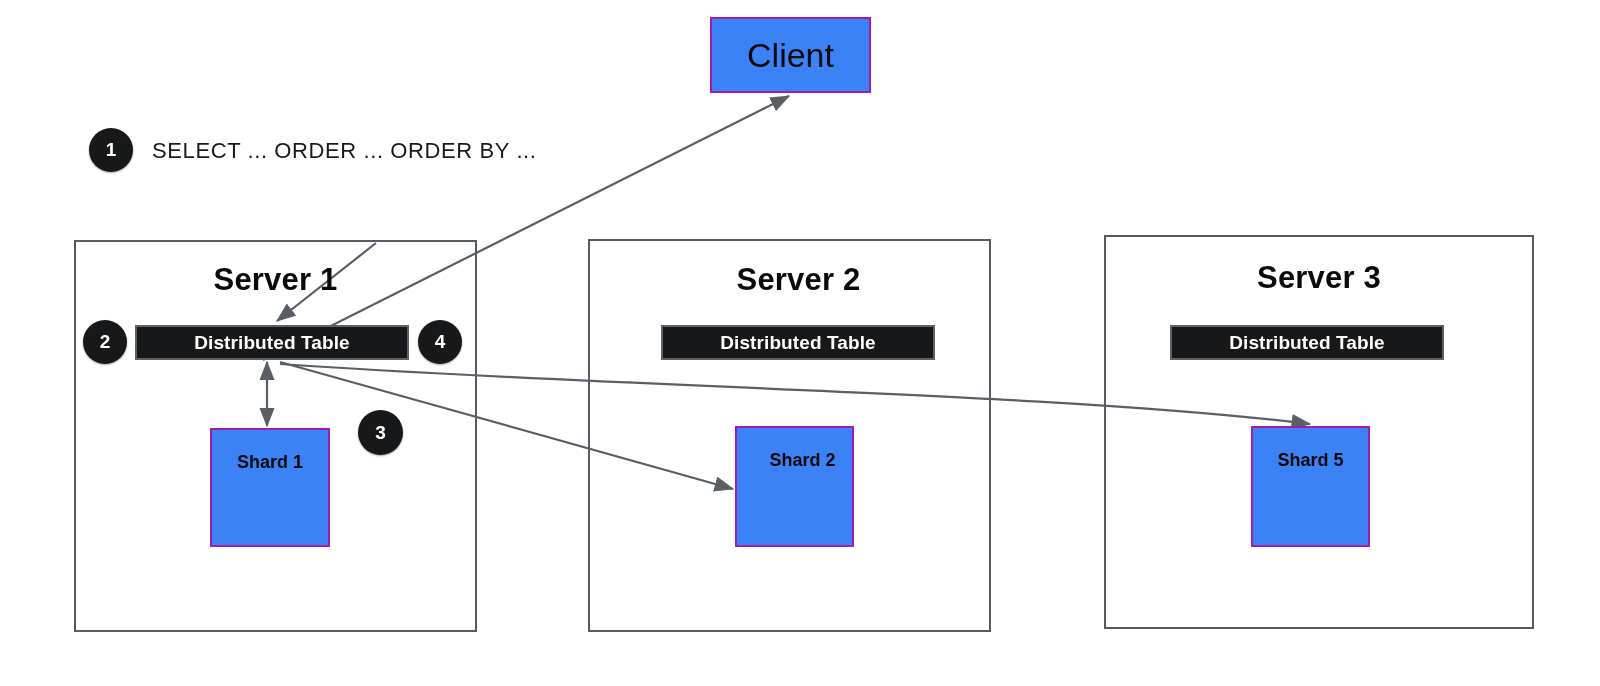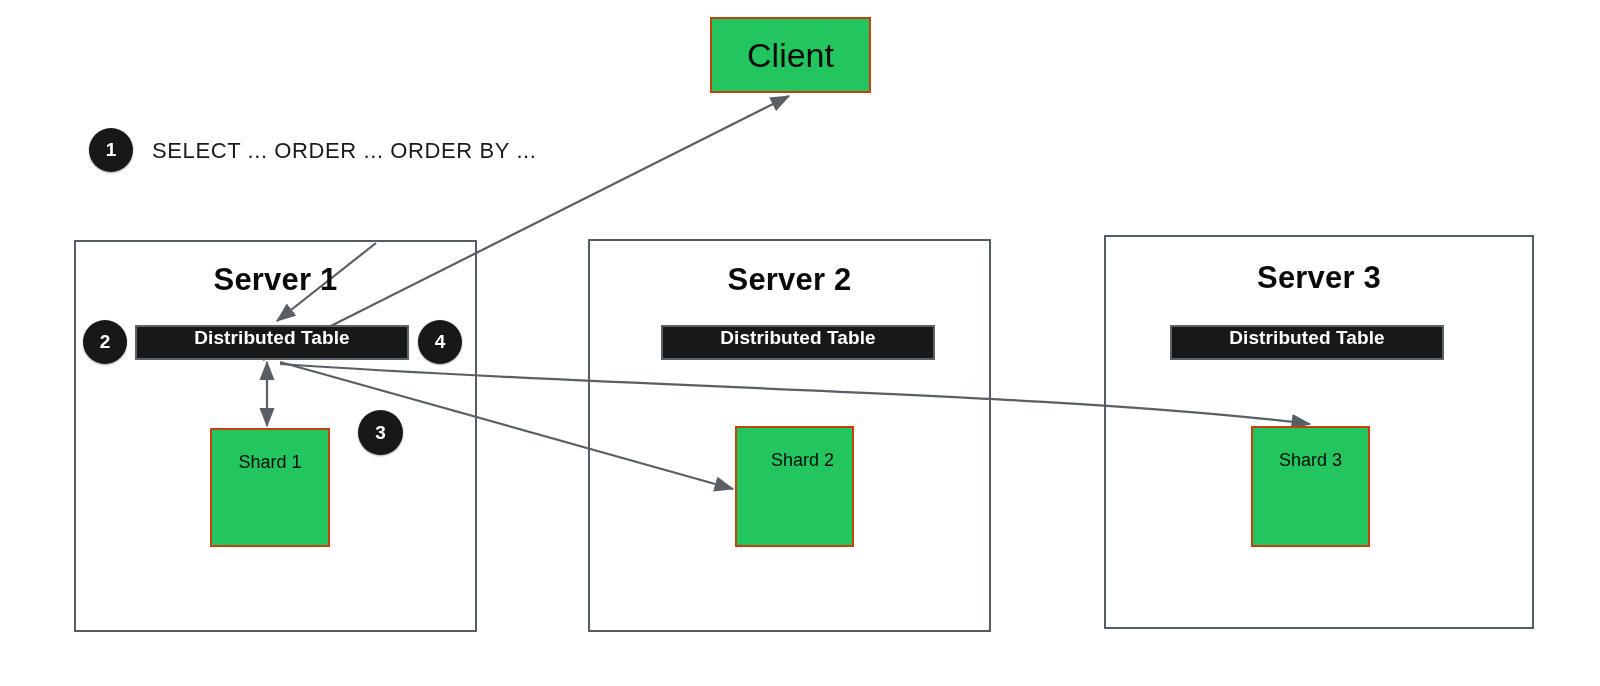--- a/index.html
+++ b/index.html
@@ -41,53 +41,53 @@
     font-weight: 700;
     color: #0a0a0a;
     letter-spacing: 0.2px;
     white-space: nowrap;
   }
 
   
   .yellow-box {
     position: absolute;
     box-sizing: border-box;
-    background: #22c55e;
-    border: 2px solid #c2410c;
+    background: #3b82f6;
+    border: 2px solid #a21caf;
   }
   .client-label {
     position: absolute;
     width: 100%;
     top: 50%;
     transform: translateY(-50%);
     text-align: center;
     font-size: 34px;
     font-weight: 400;
     color: #0a0a0a;
     white-space: nowrap;
   }
   .shard-label {
     position: absolute;
     width: 100%;
     top: 22px;
     text-align: center;
     font-size: 18px;
-    font-weight: 400;
+    font-weight: 700;
     color: #0a0a0a;
     white-space: nowrap;
   }
 
   
   .dist-table {
     position: absolute;
     box-sizing: border-box;
     background: #17181a;
     border: 2px solid #5c6368;
     display: flex;
-    align-items: flex-start;
+    align-items: center;
     justify-content: center;
   }
   .dist-table-label {
     font-size: 19px;
     font-weight: 700;
     color: #ffffff;
     white-space: nowrap;
     letter-spacing: 0.1px;
   }
 
@@ -168,34 +168,34 @@
 
   <div class="badge" style="left:358px; top:410px; width:45px; height:45px;">
     <span>3</span>
   </div>
 
   <div class="yellow-box" style="left:210px; top:428px; width:120px; height:119px;">
     <div class="shard-label">Shard 1</div>
   </div>
 
   <div class="server-box" style="left:588px; top:239px; width:403px; height:393px;"></div>
-  <div class="server-title" style="left:588px; top:262px; width:403px;">Server 2</div>
+  <div class="server-title" style="left:588px; top:262px; width:403px;padding-left:9px;">Server 2</div>
 
   <div class="dist-table" style="left:661px; top:325px; width:274px; height:35px;">
     <span class="dist-table-label">Distributed Table</span>
   </div>
 
   <div class="yellow-box" style="left:735px; top:426px; width:119px; height:121px;padding-left:8px;">
     <div class="shard-label">Shard 2</div>
   </div>
 
   <div class="server-box" style="left:1104px; top:235px; width:430px; height:394px;"></div>
   <div class="server-title" style="left:1104px; top:260px; width:430px;">Server 3</div>
 
   <div class="dist-table" style="left:1170px; top:325px; width:274px; height:35px;">
     <span class="dist-table-label">Distributed Table</span>
   </div>
 
   <div class="yellow-box" style="left:1251px; top:426px; width:119px; height:121px;">
-    <div class="shard-label">Shard 3</div>
+    <div class="shard-label">Shard 5</div>
   </div>
 
 </div>
 
 </body></html>

